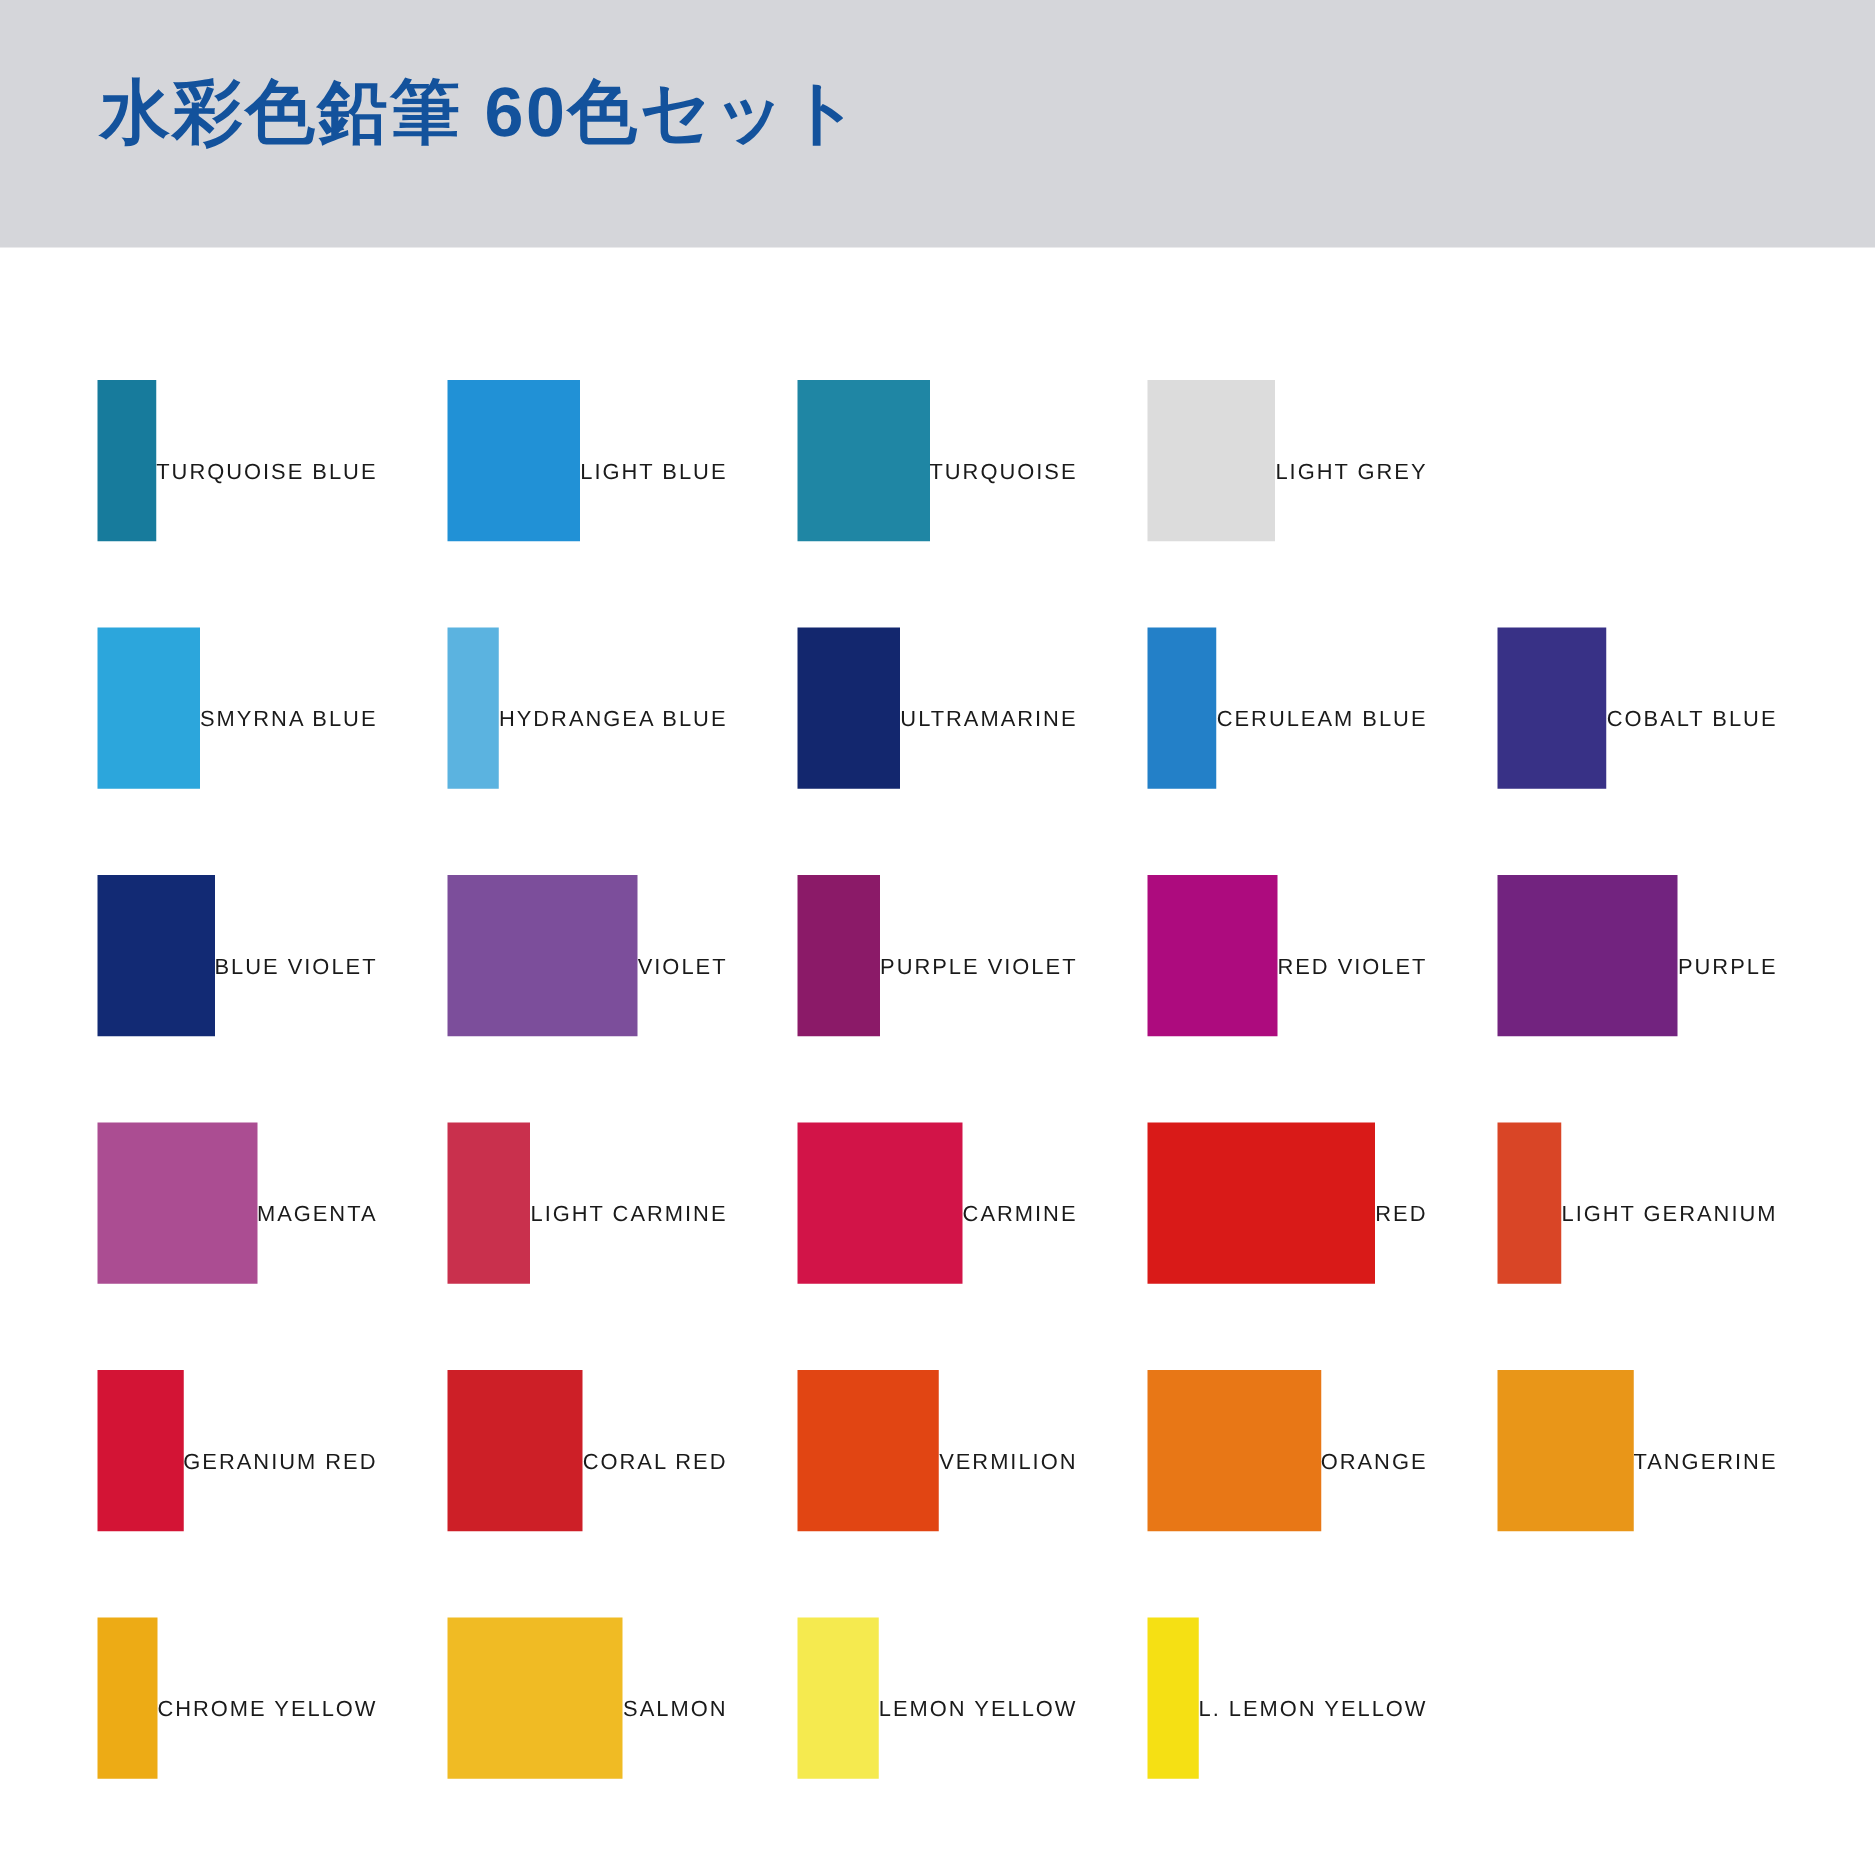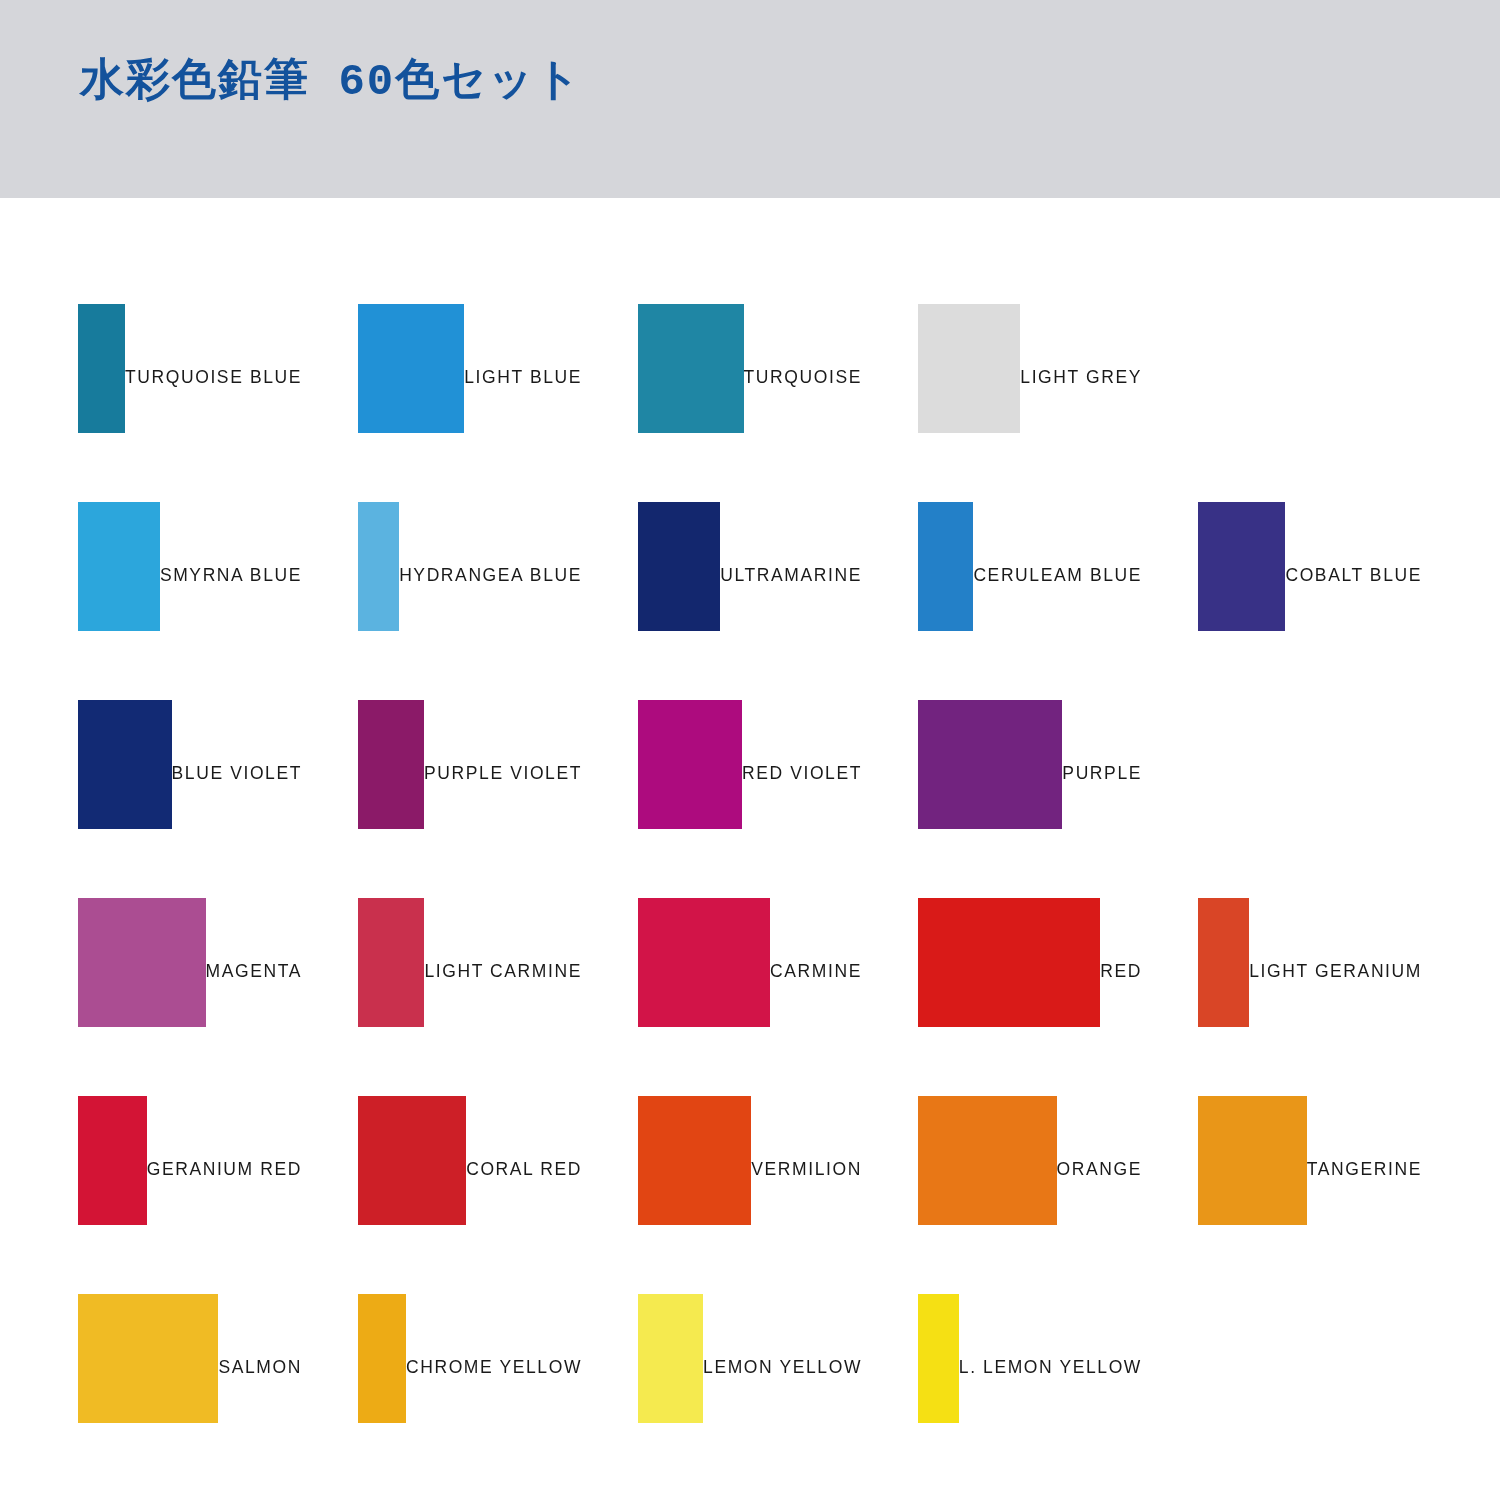--- a/index.html
+++ b/index.html
@@ -27,22 +27,22 @@
     left: 0;
     top: 0;
     width: 1500px;
     height: 198px;
     background: #d5d6da;
   }
   .header-title {
     position: absolute;
     left: 80px;
     top: 56px;
-    font-family: Liberation Mono, monospace;
-    font-size: 44px;
+    font-family: Liberation Sans, sans-serif;
+    font-size: 56px;
     font-weight: 700;
     color: #13529c;
     letter-spacing: 2px;
     white-space: nowrap;
     line-height: 1.2;
   }
 
   
   .swatch-grid {
     position: absolute;
@@ -131,20 +131,24 @@
           <div class="swatch-chip" style="background: rgb(56, 49, 134);"></div>
           <div class="swatch-label">COBALT BLUE</div>
         </div>
       </div>
       <div class="swatch-row">
         <div class="swatch-cell">
           <div class="swatch-chip" style="background: rgb(18, 42, 116);"></div>
           <div class="swatch-label">BLUE VIOLET</div>
         </div>
         <div class="swatch-cell">
+          <div class="swatch-chip" style="background: rgb(124, 78, 155);"></div>
+          <div class="swatch-label">VIOLET</div>
+        </div>
+        <div class="swatch-cell">
           <div class="swatch-chip" style="background: rgb(139, 26, 104);"></div>
           <div class="swatch-label">PURPLE VIOLET</div>
         </div>
         <div class="swatch-cell">
           <div class="swatch-chip" style="background: rgb(173, 11, 126);"></div>
           <div class="swatch-label">RED VIOLET</div>
         </div>
         <div class="swatch-cell">
           <div class="swatch-chip" style="background: rgb(114, 35, 127);"></div>
           <div class="swatch-label">PURPLE</div>
@@ -189,28 +193,28 @@
           <div class="swatch-chip" style="background: rgb(232, 119, 22);"></div>
           <div class="swatch-label">ORANGE</div>
         </div>
         <div class="swatch-cell">
           <div class="swatch-chip" style="background: rgb(233, 150, 24);"></div>
           <div class="swatch-label">TANGERINE</div>
         </div>
       </div>
       <div class="swatch-row">
         <div class="swatch-cell">
+          <div class="swatch-chip" style="background: rgb(237, 171, 21);"></div>
+          <div class="swatch-label">CHROME YELLOW</div>
+        </div>
+        <div class="swatch-cell">
           <div class="swatch-chip" style="background: rgb(240, 187, 36);"></div>
           <div class="swatch-label">SALMON</div>
         </div>
         <div class="swatch-cell">
-          <div class="swatch-chip" style="background: rgb(237, 171, 21);"></div>
-          <div class="swatch-label">CHROME YELLOW</div>
-        </div>
-        <div class="swatch-cell">
           <div class="swatch-chip" style="background: rgb(245, 234, 79);"></div>
           <div class="swatch-label">LEMON YELLOW</div>
         </div>
         <div class="swatch-cell">
           <div class="swatch-chip" style="background: rgb(245, 224, 20);"></div>
           <div class="swatch-label">L. LEMON YELLOW</div>
         </div>
       </div>
     </div>
 

